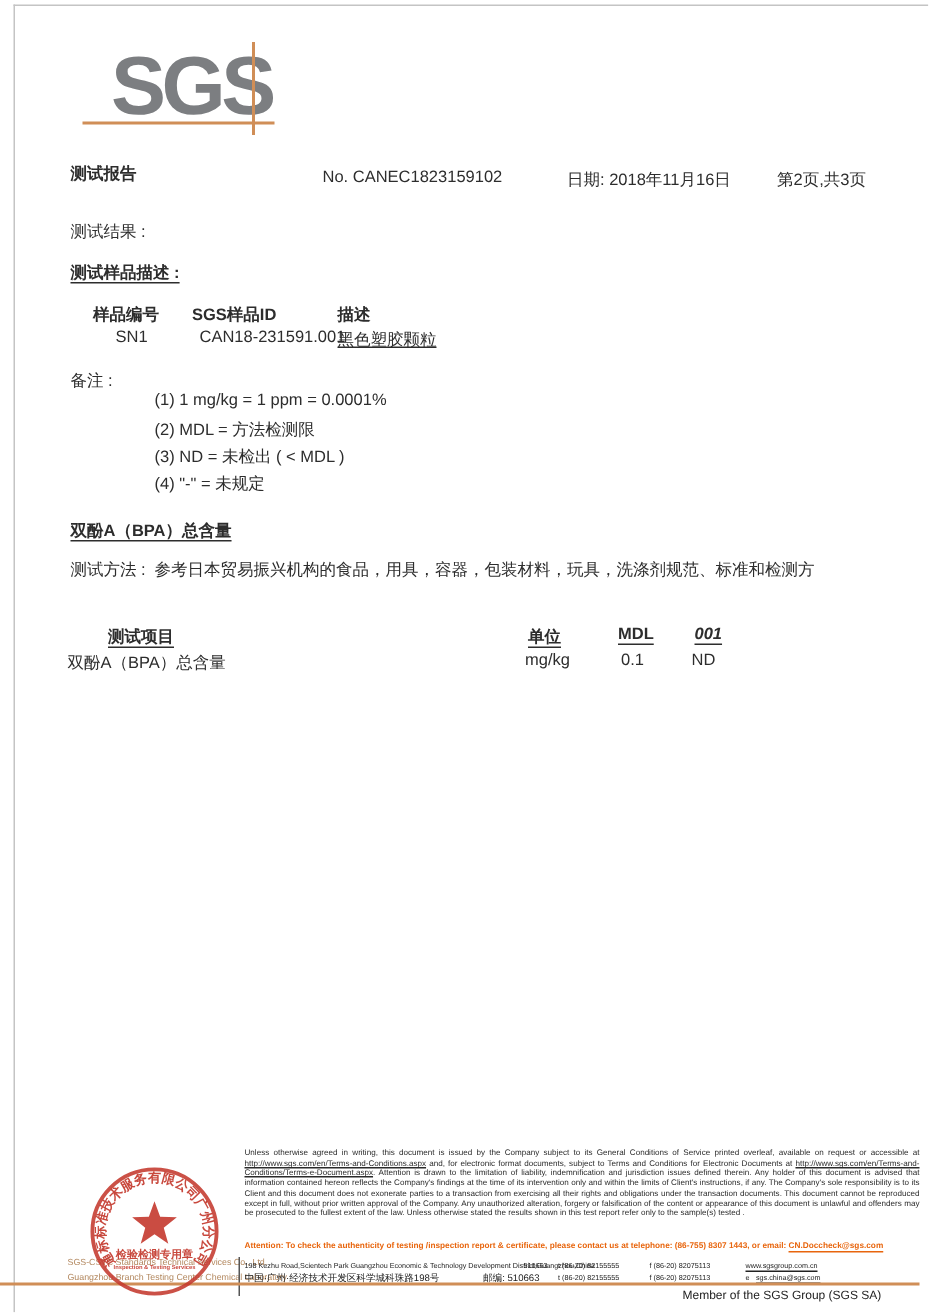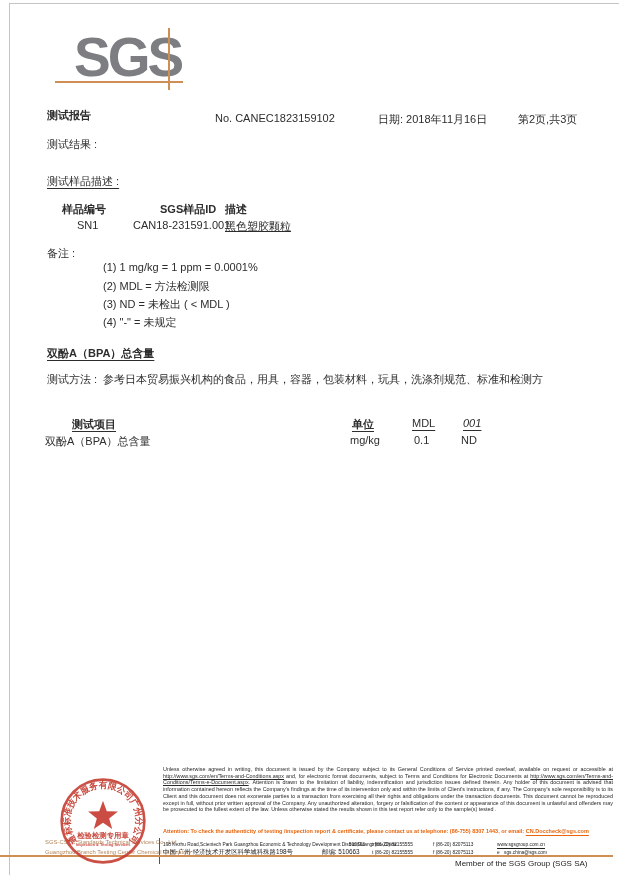--- a/index.html
+++ b/index.html
@@ -14,44 +14,44 @@
   .logo-sgs{font-size:55px;font-weight:bold;color:#7c7e81;letter-spacing:-3px;line-height:1;}
   .legal{position:absolute;left:163px;top:766px;width:450px;font-size:5.4px;line-height:6.7px;
          text-align:justify;color:#2a2a2a;white-space:normal;}
   .legal .u{text-underline-offset:1px;}
   .attn{position:absolute;left:163px;top:828px;width:450px;font-size:5.5px;line-height:6.6px;
         font-weight:bold;color:#e8650d;white-space:normal;}
   .addr-en{font-size:4.8px;color:#222;}
   .addr-cn{font-size:6.4px;color:#222;}
   .company{font-size:5.9px;color:#b3885f;}
   .stamp{position:absolute;left:57px;top:775px;width:92px;height:92px;z-index:5;}
-  .hdr-underline{text-decoration:underline;text-underline-offset:3px;}
+  .hdr-underline{text-decoration:underline;text-underline-offset:3px;font-weight:bold;}
 </style>
 </head>
 <body>
 
 <div id="page">
 
   <div class="scan-line" style="left:9px;top:3px;width:610px;height:1px;"></div>
   <div class="scan-line" style="left:9px;top:3px;width:1px;height:872px;"></div>
 
   <div class="abs logo-sgs" style="left:74px;top:30px;">SGS</div>
   <div class="abs orange" style="left:55px;top:81px;width:128px;height:2px;"></div>
   <div class="abs orange" style="left:168px;top:28px;width:2px;height:62px;"></div>
 
   <div class="abs b" style="left:47px;top:108px;font-size:11px;">测试报告</div>
   <div class="abs body-txt" style="left:215px;top:112px;">No. CANEC1823159102</div>
   <div class="abs body-txt" style="left:378px;top:112px;">日期: 2018年11月16日</div>
   <div class="abs body-txt" style="left:518px;top:112px;text-align:right;">第2页,共3页</div>
 
-  <div class="abs body-txt" style="left:47px;top:137px;">测试结果 :</div>
+  <div class="abs body-txt" style="left:47px;top:147px;">测试结果 :</div>
   <div class="abs body-txt hdr-underline" style="left:47px;top:174px;">测试样品描述 :</div>
 
   <div class="abs body-txt b" style="left:62px;top:202px;">样品编号</div>
-  <div class="abs body-txt b" style="left:160px;top:202px;text-align:right;">SGS样品ID</div>
+  <div class="abs body-txt b" style="left:128px;top:202px;text-align:right;">SGS样品ID</div>
   <div class="abs body-txt b" style="left:225px;top:202px;">描述</div>
   <div class="abs body-txt" style="left:77px;top:219px;">SN1</div>
   <div class="abs body-txt" style="left:133px;top:219px;">CAN18-231591.001</div>
   <div class="abs body-txt" style="left:225px;top:219px;text-decoration:underline;">黑色塑胶颗粒</div>
 
   <div class="abs body-txt" style="left:47px;top:246px;">备注 :</div>
   <div class="abs body-txt" style="left:103px;top:261px;">(1) 1 mg/kg = 1 ppm = 0.0001%</div>
   <div class="abs body-txt" style="left:103px;top:279px;">(2) MDL = 方法检测限</div>
   <div class="abs body-txt" style="left:103px;top:297px;">(3) ND = 未检出 ( &lt; MDL )</div>
   <div class="abs body-txt" style="left:103px;top:315px;">(4) "-" = 未规定</div>

